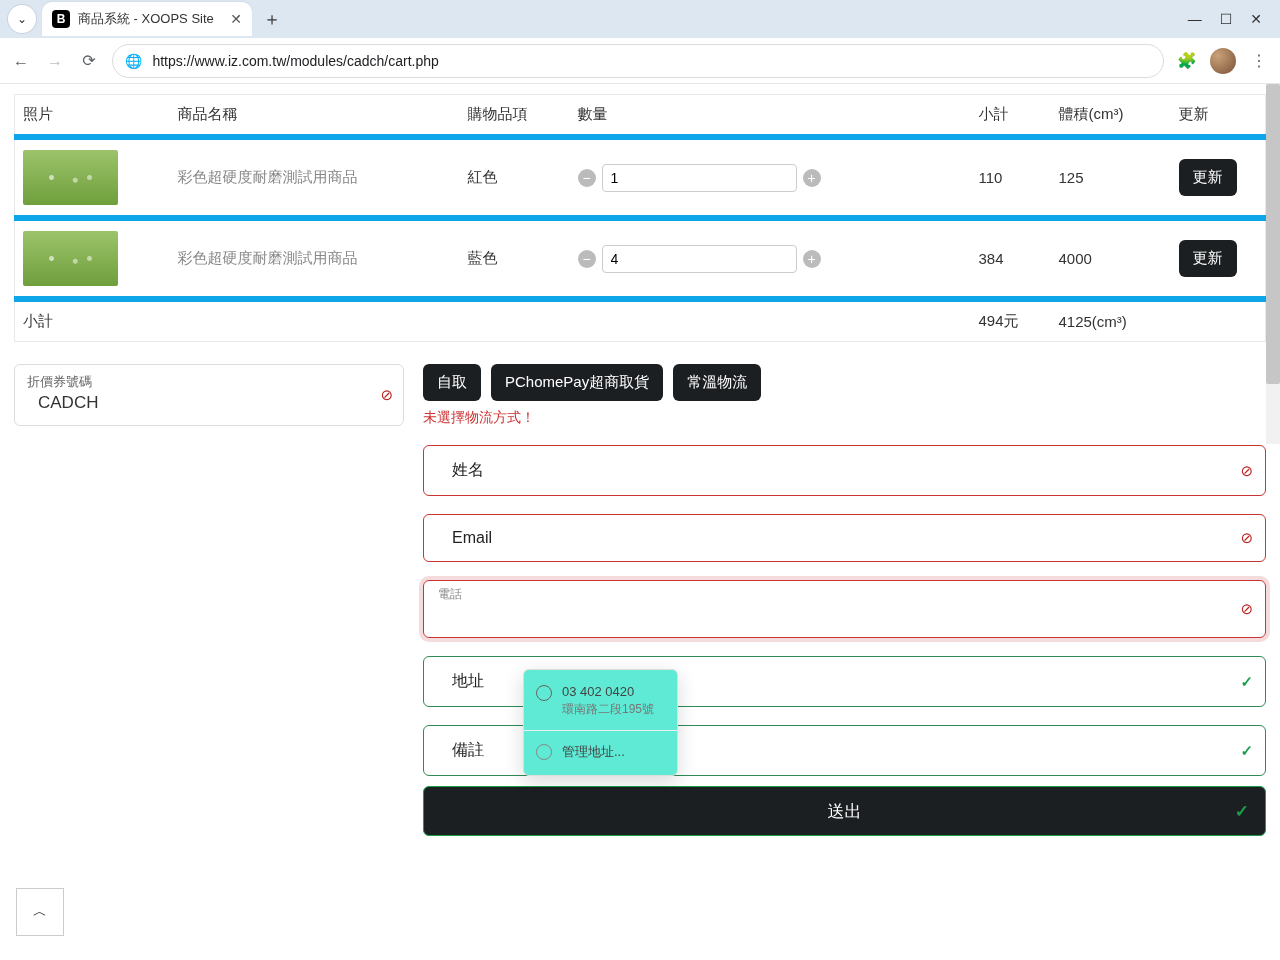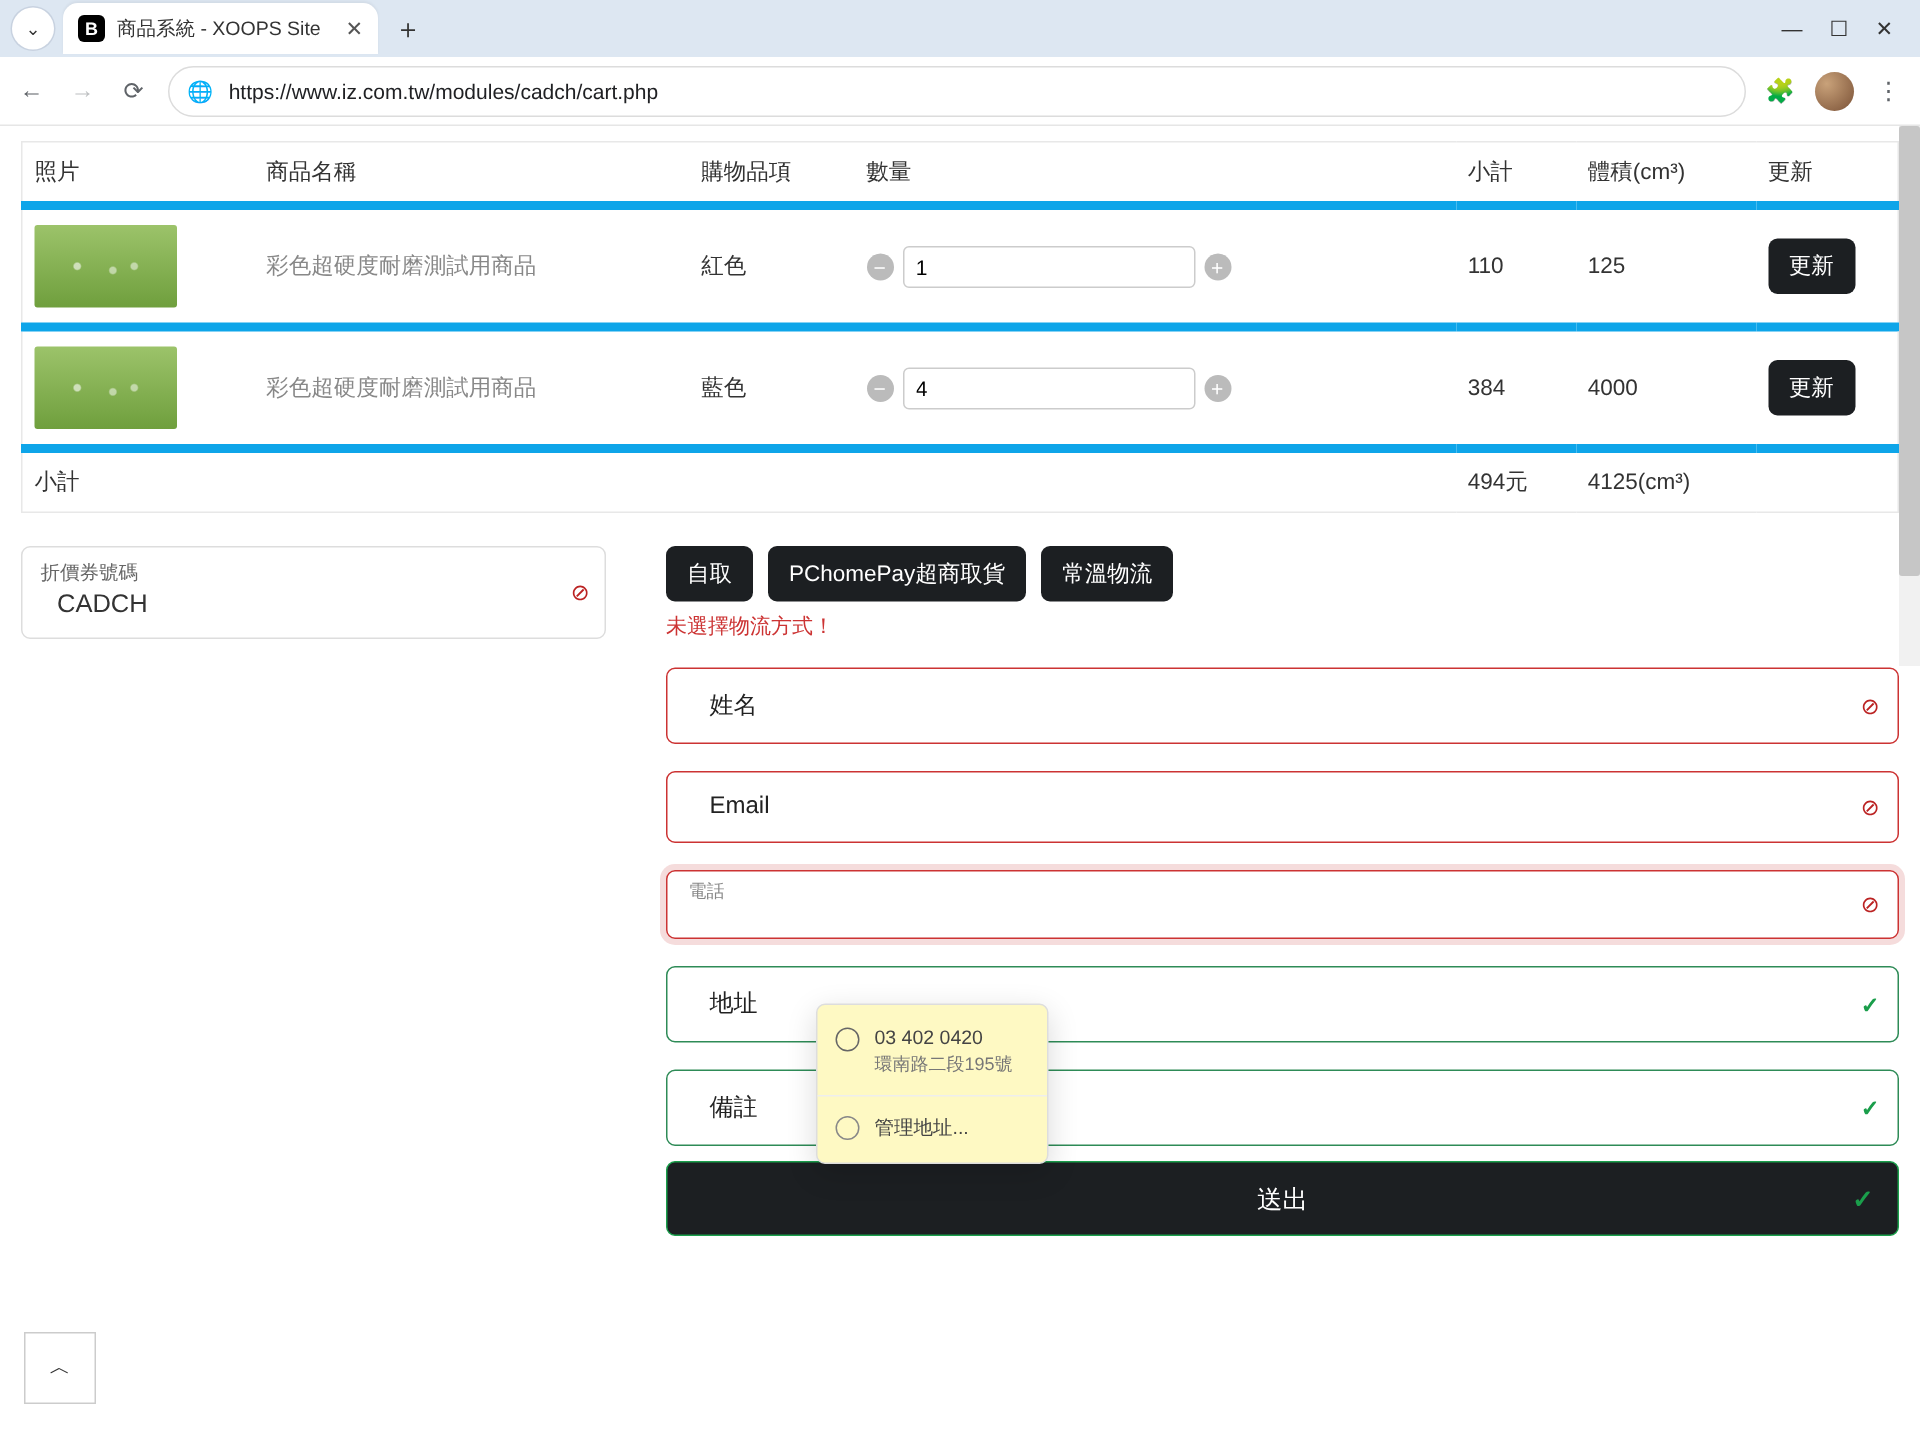--- a/index.html
+++ b/index.html
@@ -29,21 +29,21 @@
   .thumb::after { content:""; position:absolute; inset:0; background: radial-gradient(circle at 30% 50%, rgba(255,255,255,.6) 2px, transparent 3px), radial-gradient(circle at 55% 55%, rgba(255,255,255,.5) 2px, transparent 3px), radial-gradient(circle at 70% 50%, rgba(255,255,255,.5) 2px, transparent 3px); }
   .pname { color: #888; }
   .qty-wrap { display: flex; align-items: center; gap: 6px; }
   .qbtn { width: 18px; height: 18px; border-radius: 50%; background: #bbb; color: #fff; display: flex; align-items: center; justify-content: center; font-size: 14px; line-height: 1; }
   .qty-input { width: 195px; height: 28px; border: 1px solid #ccc; border-radius: 4px; padding: 0 8px; font-size: 14px; }
   .upd-btn { background: #1c1f22; color: #fff; border: none; border-radius: 6px; padding: 9px 14px; font-size: 15px; }
 
   table.fee { width: 100%; border-collapse: collapse; border: 1px solid #e8e8e8; margin-top: 20px; }
   table.fee th, table.fee td { border-top: 1px solid #e8e8e8; padding: 10px 8px; text-align: left; font-weight: 400; }
 
-  .columns { display: flex; gap: 28px; margin-top: 22px; align-items: flex-start; justify-content: center; }
+  .columns { display: flex; gap: 7px; margin-top: 22px; align-items: flex-start; justify-content: center; }
   .col-left { flex: 0 0 390px; }
   .col-right { flex: 1; position: relative; margin-left: 12px; }
 
   .coupon-box { border: 1px solid #ddd; border-radius: 6px; padding: 8px 12px 12px 12px; position: relative; }
   .coupon-box .lbl { font-size: 13px; color: #666; }
   .coupon-box .val { font-size: 17px; margin-top: 2px; margin-left: 11px; }
   .err-icon { position: absolute; right: 10px; top: 50%; transform: translateY(-50%); color: #b22; }
   .err-text { color: #c33; font-size: 14px; margin-top: 10px; }
 
   .ship-btns { display: flex; gap: 10px; }
@@ -55,21 +55,21 @@
   .field.floating { padding-top: 20px; padding-bottom: 8px; }
   .field.floating .flabel { font-size: 12px; color: #888; position: absolute; top: 5px; left: 14px; }
   .field .flabel { font-size: 16px; color: #222; }
   .field.ok { border-color: #2e8b57; }
   .field .icon-r { position: absolute; right: 12px; top: 50%; transform: translateY(-50%); }
   .field .icon-r.err { color: #b22; }
   .field .icon-r.ok { color: #1a9e4b; font-weight: bold; }
 
   .phone-label { font-size: 13px; color: #888; }
 
-  .autofill { position: absolute; left: 100px; top: 305px; width: 155px; background: #fef9c3; border: 1px solid #ddd; border-radius: 6px; box-shadow: 0 6px 20px rgba(0,0,0,.15); padding: 6px 0; z-index: 10; }
+  .autofill { position: absolute; left: 100px; top: 305px; width: 155px; background: #5eead4; border: 1px solid #ddd; border-radius: 6px; box-shadow: 0 6px 20px rgba(0,0,0,.15); padding: 6px 0; z-index: 10; }
   .af-item { display: flex; gap: 10px; padding: 8px 12px; align-items: flex-start; font-size: 13px; color: #444; }
   .af-icon { width: 16px; height: 16px; border: 1.5px solid #666; border-radius: 50%; flex: 0 0 auto; margin-top: 1px; position: relative; }
   .af-sub { color: #777; font-size: 12px; margin-top: 2px; }
   .af-sep { border-top: 1px solid #eee; margin: 4px 0; }
 
   .chk-row { display: flex; align-items: center; gap: 8px; margin-top: 18px; color: #1a9e4b; font-size: 15px; }
   .chk { width: 16px; height: 16px; border: 2px solid #444; border-radius: 4px; background: #fff; }
 
   .submit { margin-top: 10px; background: #1c1f22; color: #fff; border-radius: 6px; height: 50px; display: flex; align-items: center; justify-content: center; font-size: 17px; position: relative; border: 1px solid #1a9e4b; }
   .submit .ok { position: absolute; right: 16px; color: #1a9e4b; font-weight: bold; }
@@ -203,21 +203,21 @@
       <div class="field">
         <span class="flabel">姓名</span>
         <span class="icon-r err">⊘</span>
       </div>
 
       <div class="field">
         <span class="flabel">Email</span>
         <span class="icon-r err">⊘</span>
       </div>
 
-      <div class="field floating focused" style="height:46px">
+      <div class="field floating focused" style="height:58px">
         <span class="flabel phone-label">電話</span>
         <span class="icon-r err">⊘</span>
       </div>
 
       <div class="autofill">
         <div class="af-item">
           <div class="af-icon"></div>
           <div>
             <div>03 402 0420</div>
             <div class="af-sub">環南路二段195號</div>

